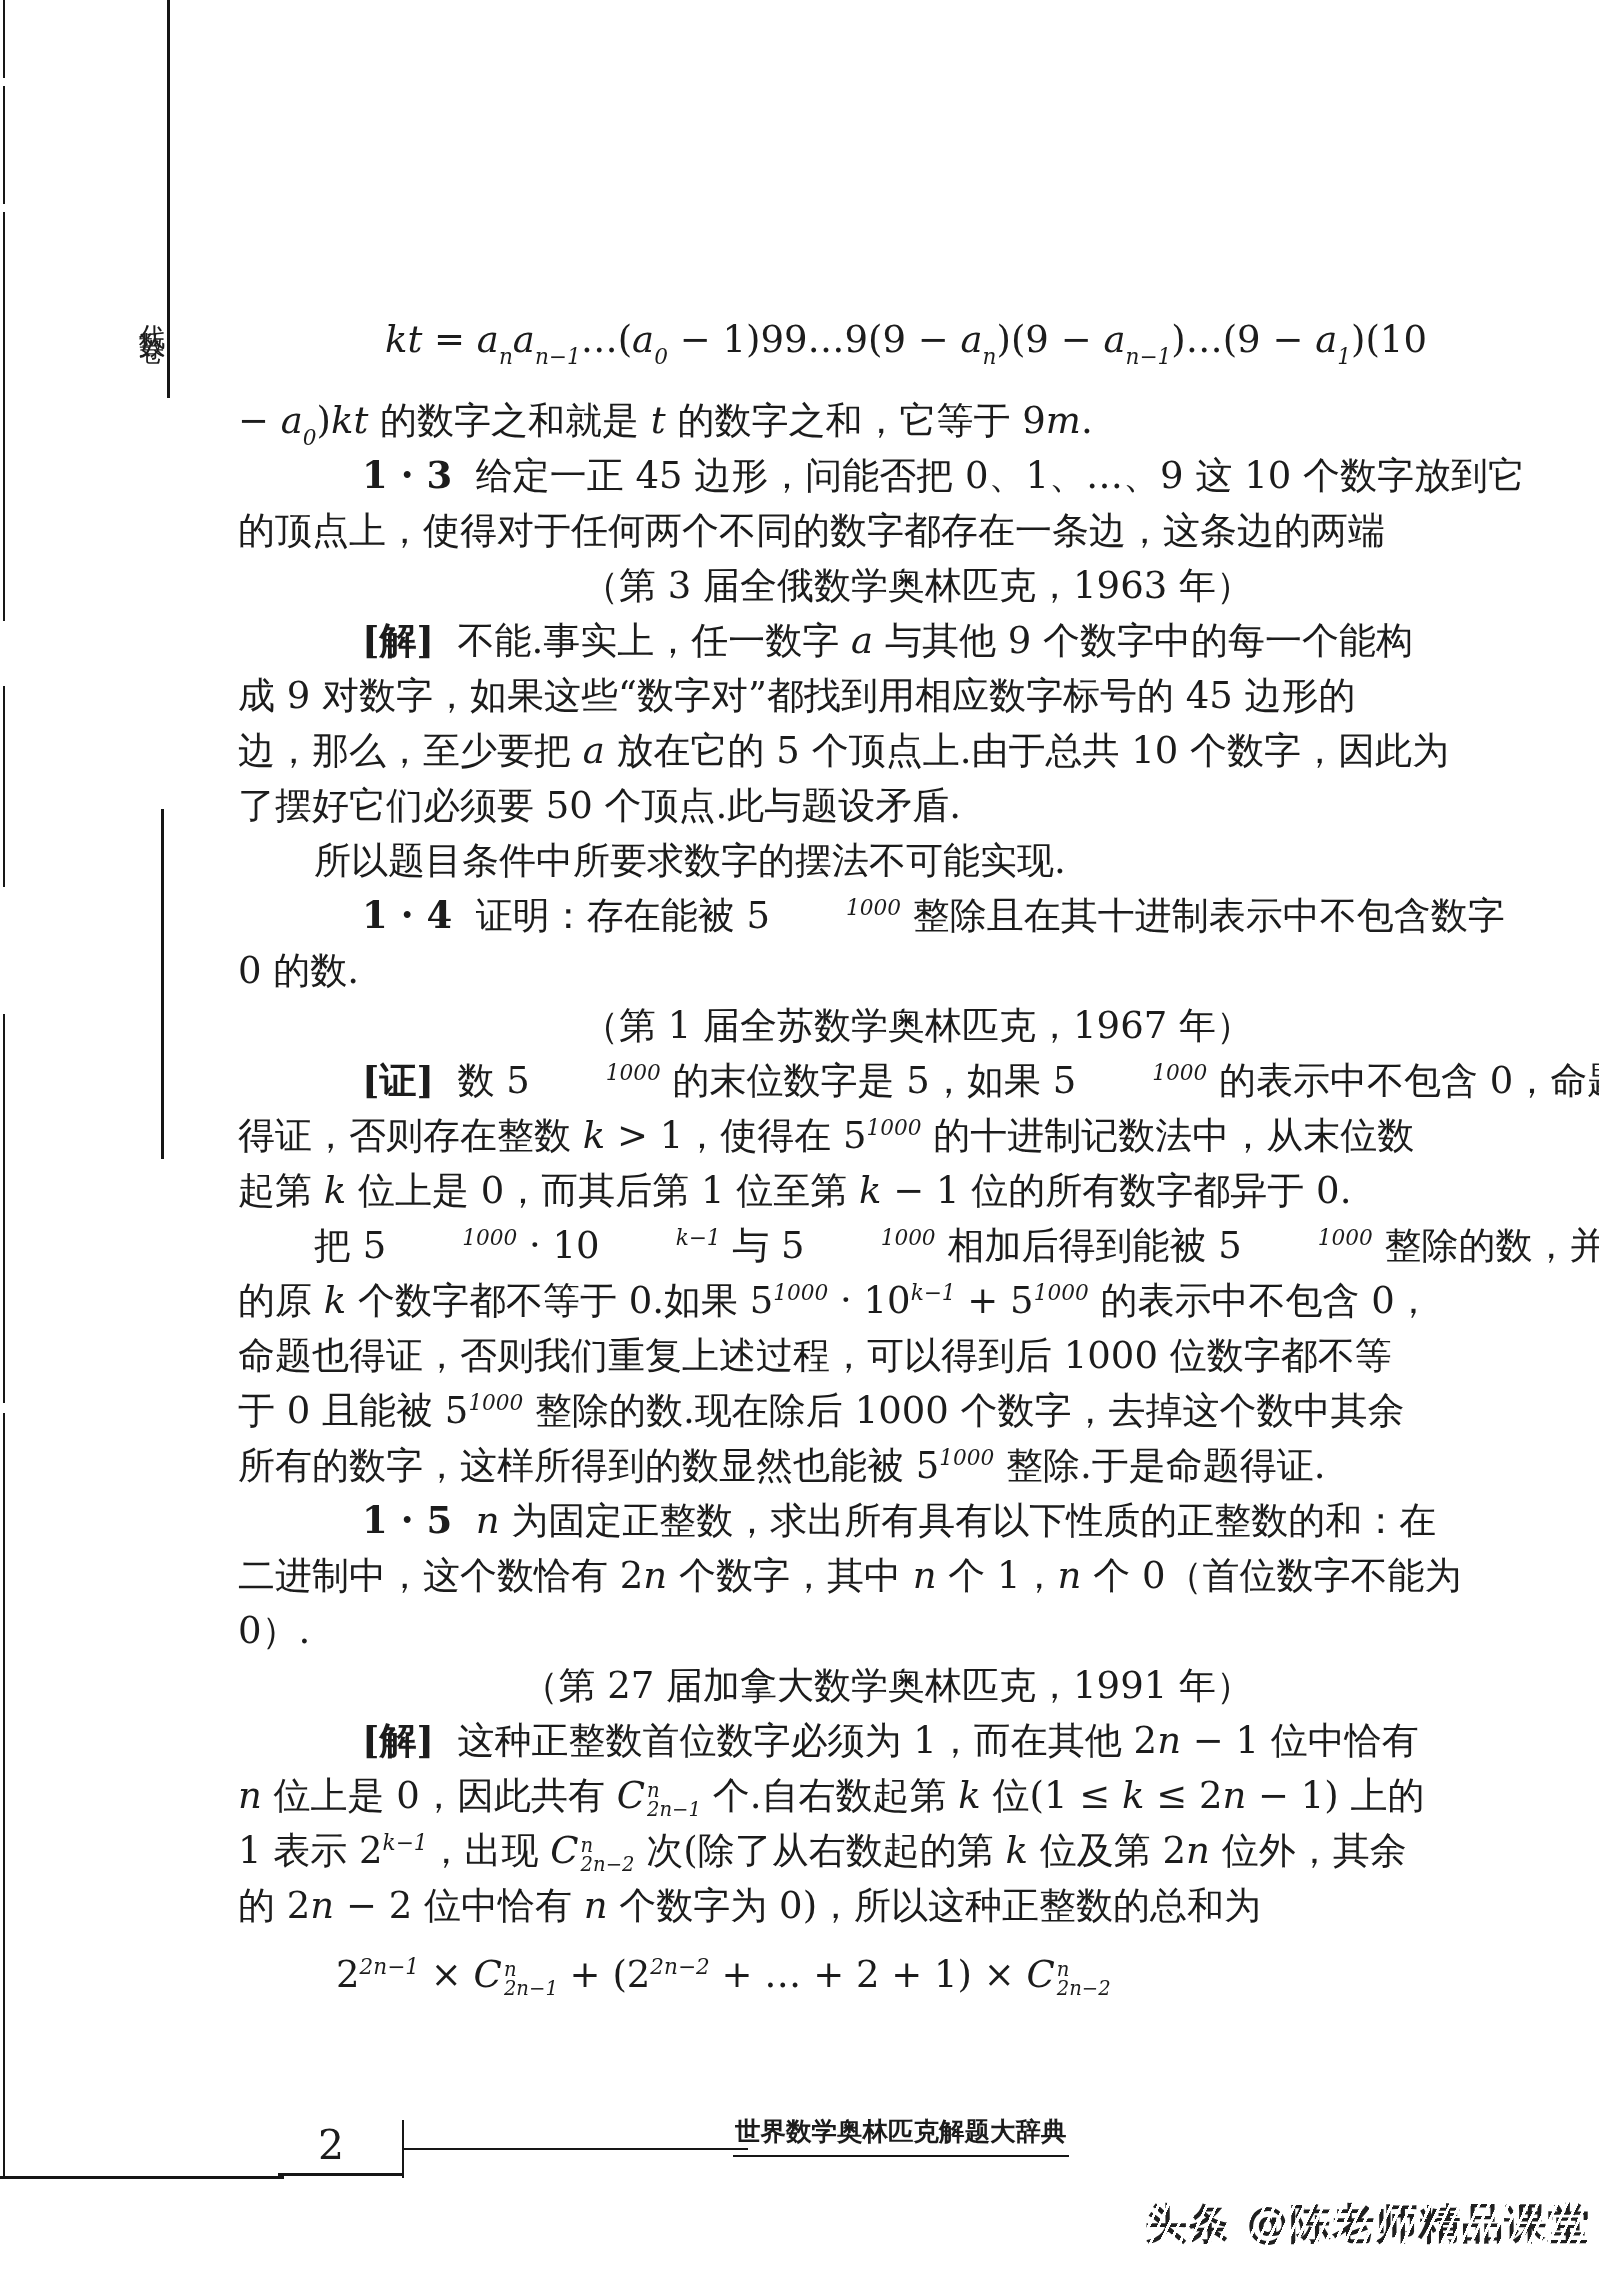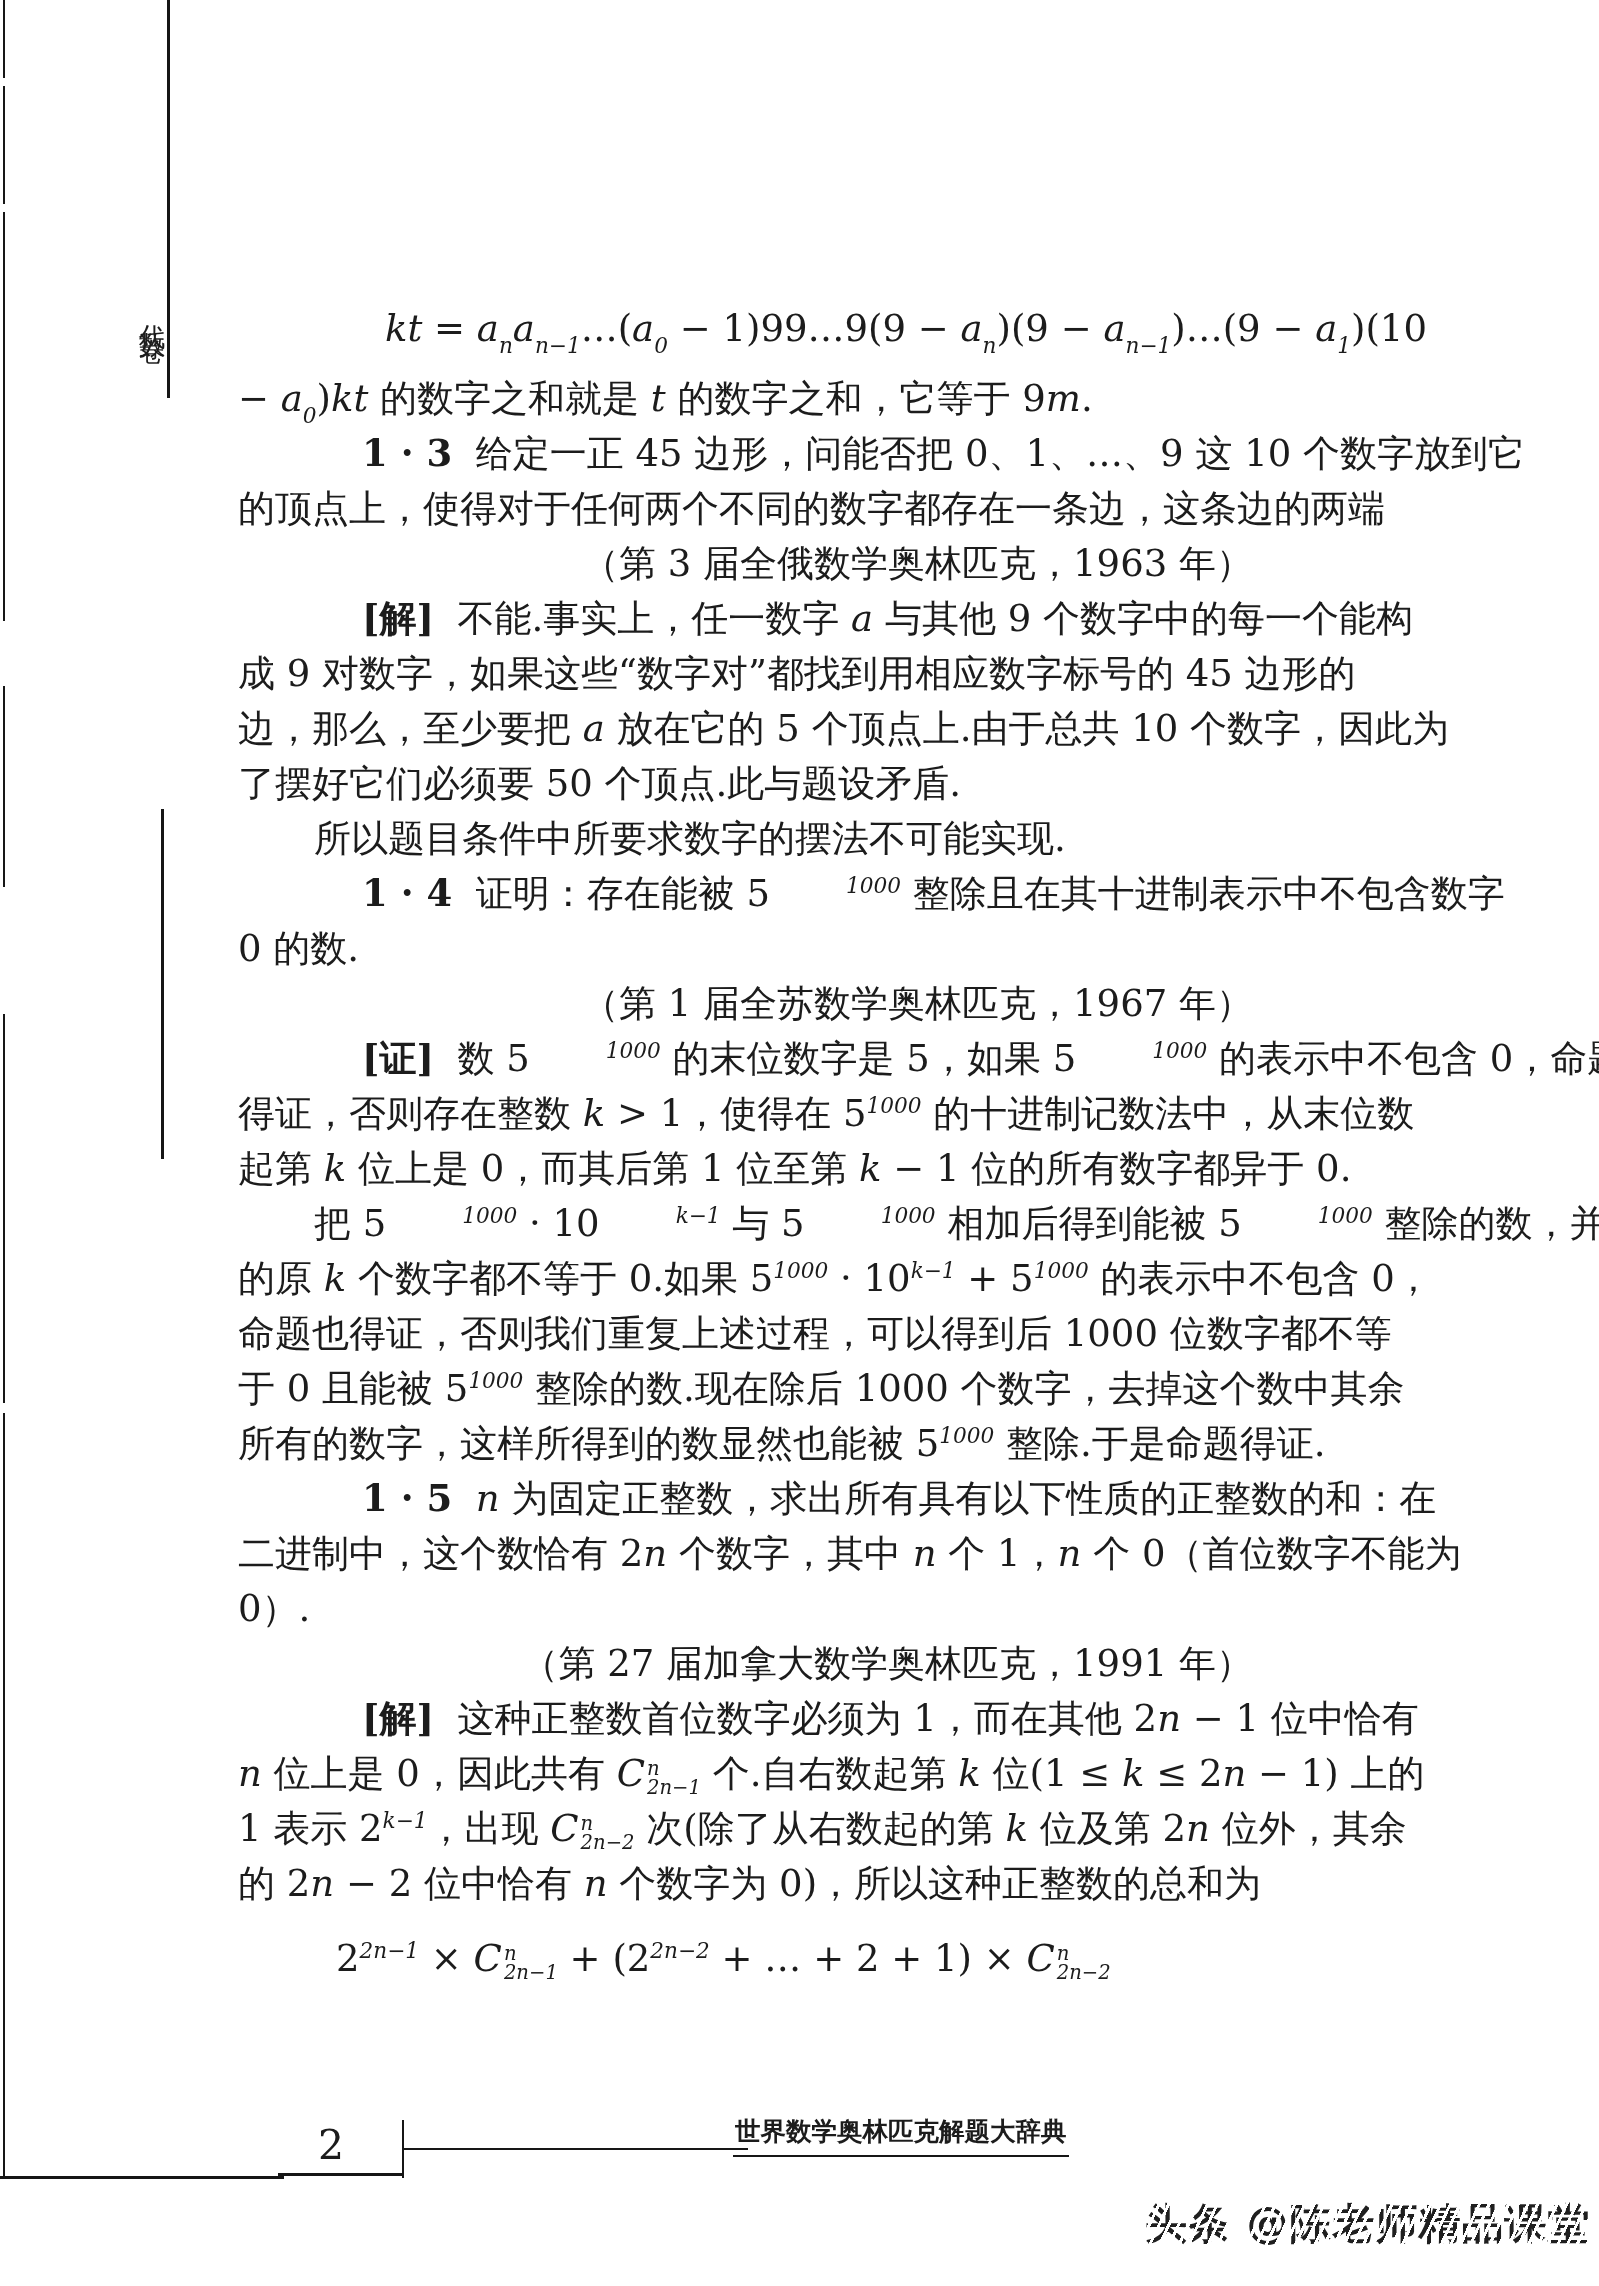--- a/index.html
+++ b/index.html
@@ -25,22 +25,22 @@
     font-size:26.5px;letter-spacing:6.9px;color:var(--ink);
   }
   
   .text-col{
     position:absolute;left:238px;top:286px;width:1096px;
     font-size:37px;line-height:55px;
   }
   .line{height:55px;white-space:pre;}
   .pi{text-indent:76px;}
   .attr{text-align:right;padding-right:81px;}
-  .eq1{margin:15px 0;padding-left:147px;}
-  .eq2{margin-top:20px;padding-left:98px;}
+  .eq1{margin:26px 0;padding-left:147px;}
+  .eq2{margin-top:14px;padding-left:98px;}
   .bd{font-weight:bold;margin-left:48px;}
   .mi{font-style:italic;font-family:"DejaVu Serif",serif;}
   .sup{display:inline-block;font-style:italic;font-size:21.6px;transform:translateY(-12.7px);}
   .sub{display:inline-block;font-style:italic;font-size:21.6px;transform:translateY(11.8px);}
   .cb{display:inline-block;white-space:nowrap;}
   .cstack{
     display:inline-block;vertical-align:-7.8px;margin-left:2px;
     font-style:italic;font-size:19.6px;line-height:18.6px;text-align:left;
   }
   .cstack span{display:block;}

